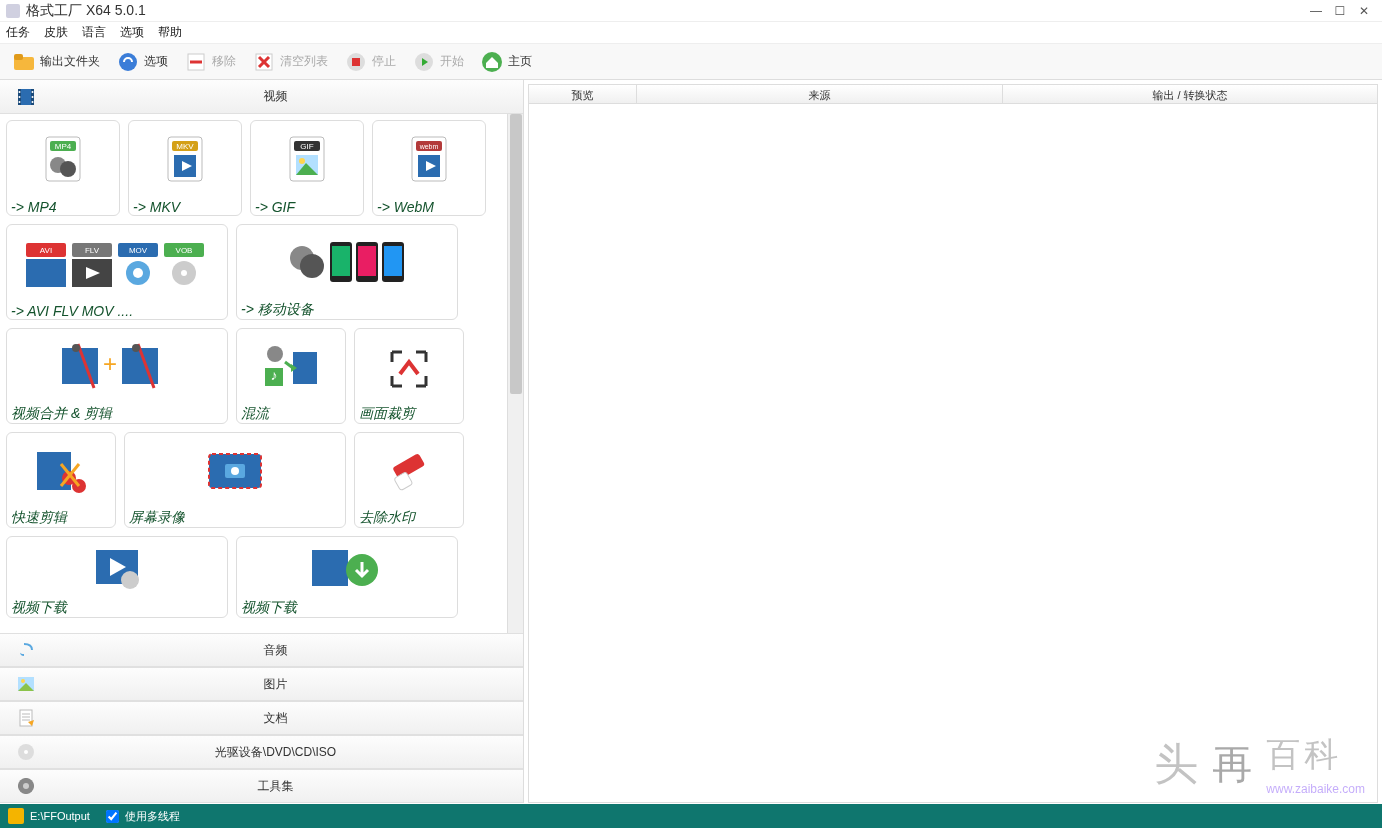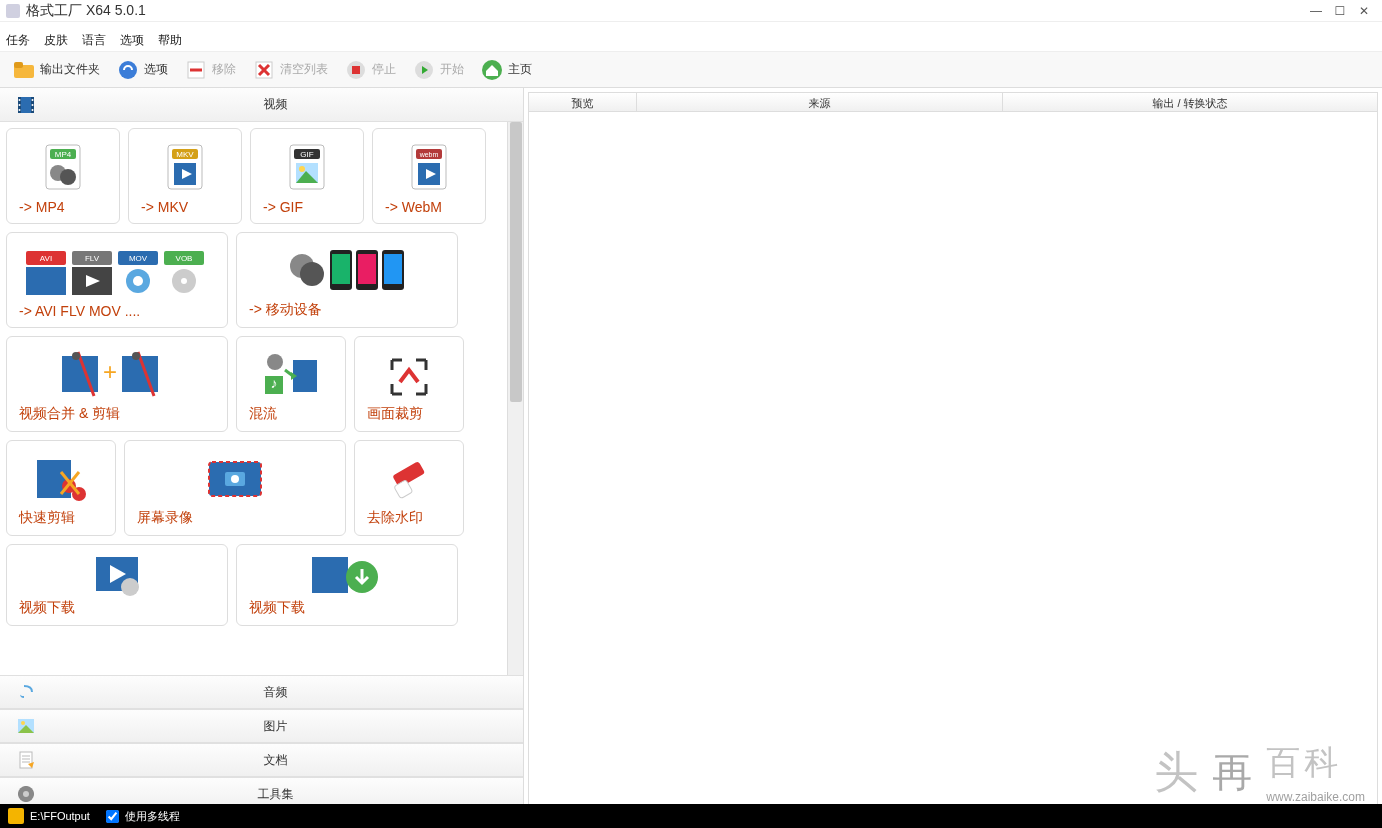--- a/index.html
+++ b/index.html
@@ -2,50 +2,50 @@
 <html><head>
 <meta charset="utf-8">
 <style>
 * { margin:0; padding:0; box-sizing:border-box; font-family:"Microsoft YaHei","SimSun",Arial,sans-serif; }
 body { width:1382px; height:828px; background:#fff; font-size:12px; color:#333; overflow:hidden; position:relative; }
 .titlebar { height:22px; display:flex; align-items:center; padding:0 6px; background:#fff; border-bottom:1px solid #eee; }
 .titlebar .app-icon { width:14px; height:14px; background:#d0d0e0; margin-right:6px; border-radius:2px; }
 .titlebar .title { flex:1; font-size:14px; color:#333; }
 .winbtns { display:flex; }
 .winbtns span { width:24px; height:22px; display:flex; align-items:center; justify-content:center; font-size:12px; color:#555; cursor:pointer; }
-.menubar { height:22px; display:flex; align-items:center; padding:0 6px; gap:14px; font-size:12px; color:#222; border-bottom:1px solid #eee;margin-top:8px; }
+.menubar { height:22px; display:flex; align-items:center; padding:0 6px; gap:14px; font-size:12px; color:#222; border-bottom:1px solid #eee; }
 .menubar span { cursor:pointer; }
 .toolbar { height:36px; display:flex; padding:2px 6px; background:#f8f8f8; border-bottom:1px solid #ddd; gap:4px; }
 .tb-btn { display:flex; align-items:center; gap:4px; padding:2px 6px; border-radius:2px; cursor:pointer; color:#333; }
 .tb-btn.disabled { color:#aaa; }
 .tb-icon { width:24px; height:24px; display:flex; align-items:center; justify-content:center; }
 .content { display:flex; height:723px; }
 .left-pane { width:524px; height:100%; border-right:1px solid #ddd; display:flex; flex-direction:column; }
 .cat-header { height:34px; display:flex; align-items:center; padding:0 15px; border-top:1px solid #e0e0e0; border-bottom:1px solid #e0e0e0; background:linear-gradient(#fdfdfd,#f0f0f0); cursor:pointer; }
 .cat-header:first-child { border-top:none; }
 .cat-icon { width:22px; height:22px; margin-right:6px; display:flex; align-items:center; justify-content:center; }
 .cat-label { flex:1; text-align:center; font-size:12px; }
 .tiles-wrap { flex:1; overflow:hidden; position:relative; display:flex; }
 .tiles { flex:1; overflow:auto; padding:6px; }
 .scrollbar-track { width:16px; background:#f0f0f0; border-left:1px solid #ddd; position:relative; }
 .scrollbar-thumb { position:absolute; top:0; left:2px; width:12px; height:280px; background:#c8c8c8; border-radius:2px; }
 .row { display:flex; gap:8px; margin-bottom:8px; }
-.tile { background:#fff; border:1px solid #ddd; border-radius:6px; padding:8px; display:flex; flex-direction:column; justify-content:flex-end; cursor:pointer; height:96px; }
+.tile { background:#fff; border:1px solid #ddd; border-radius:6px; padding:0; display:flex; flex-direction:column; justify-content:flex-end; cursor:pointer; height:96px; }
 .tile .tile-img { flex:1; display:flex; align-items:center; justify-content:center; }
-.tile .tile-label { font-size:14px; color:#c2410c; text-align:left; padding-left:4px; }
+.tile .tile-label { font-size:14px; color:#14532d; text-align:left; padding-left:4px;font-style:italic; }
 .tile.w1 { width:114px; } .tile.w2 { width:222px; } .tile.w3 { width:110px; }
 .right-pane { flex:1; display:flex; flex-direction:column; padding-top:4px;justify-content:center; }
 .list-header { display:flex; height:20px; border:1px solid #ddd; margin:0 4px; }
 .list-header div { border-right:1px solid #ddd; text-align:center; font-size:11px; line-height:20px; background:linear-gradient(#fff,#f0f0f0); }
 .list-body { flex:1; background:#fff; margin:0 4px; border:1px solid #ddd; border-top:none; position:relative; }
 .watermark { position:absolute; bottom:6px; right:12px; display:flex; align-items:center; gap:14px; opacity:0.5; }
 .wm-main { font-size:40px; color:#555; font-family:KaiTi,serif; }
 .wm-sub { font-size:34px; color:#888; font-family:Liberation Sans, sans-serif; letter-spacing:4px; }
-.wm-url { font-size:12px; color:#404040; margin-top:4px; }
-.statusbar { position:absolute; bottom:0; left:0; right:0; height:24px; background:#000000; color:#fff; display:flex; align-items:center; padding:0 8px; font-size:11px; gap:6px; }
+.wm-url { font-size:12px; color:#8b5cf6; margin-top:4px; }
+.statusbar { position:absolute; bottom:0; left:0; right:0; height:24px; background:#0f766e; color:#fff; display:flex; align-items:center; padding:0 8px; font-size:11px; gap:6px; }
 .statusbar .sb-icon { width:16px; height:16px; background:#f4b400; border-radius:2px; display:inline-block; }
 .statusbar input[type=checkbox] { margin-left:10px; }
 svg { overflow:visible; }
 </style>
 </head>
 <body>
 
 <div class="titlebar">
   <div class="app-icon"></div>
   <div class="title">格式工厂 X64 5.0.1</div>
@@ -377,20 +377,29 @@
             <line x1="6" y1="9" x2="14" y2="9" stroke="#bbb"></line>
             <line x1="6" y1="12" x2="14" y2="12" stroke="#bbb"></line>
             <polygon points="12,14 18,12 16,18" fill="#f6a623"></polygon>
           </svg>
         </span>
       <span class="cat-label">文档</span>
     </div>
     <div class="cat-header">
       <span class="cat-icon">
           <svg width="20" height="20">
+            <circle cx="10" cy="10" r="8" fill="#ddd"></circle>
+            <circle cx="10" cy="10" r="2" fill="#fff"></circle>
+          </svg>
+        </span>
+      <span class="cat-label">光驱设备\DVD\CD\ISO</span>
+    </div>
+    <div class="cat-header">
+      <span class="cat-icon">
+          <svg width="20" height="20">
             <circle cx="10" cy="10" r="8" fill="#888"></circle>
             <circle cx="10" cy="10" r="3" fill="#ccc"></circle>
             <path d="M10 2 L10 5 M10 15 L10 18 M2 10 L5 10 M15 10 L18 10" stroke="#888" stroke-width="3"></path>
           </svg>
         </span>
       <span class="cat-label">工具集</span>
     </div>
   </div>
 
   <div class="right-pane">

